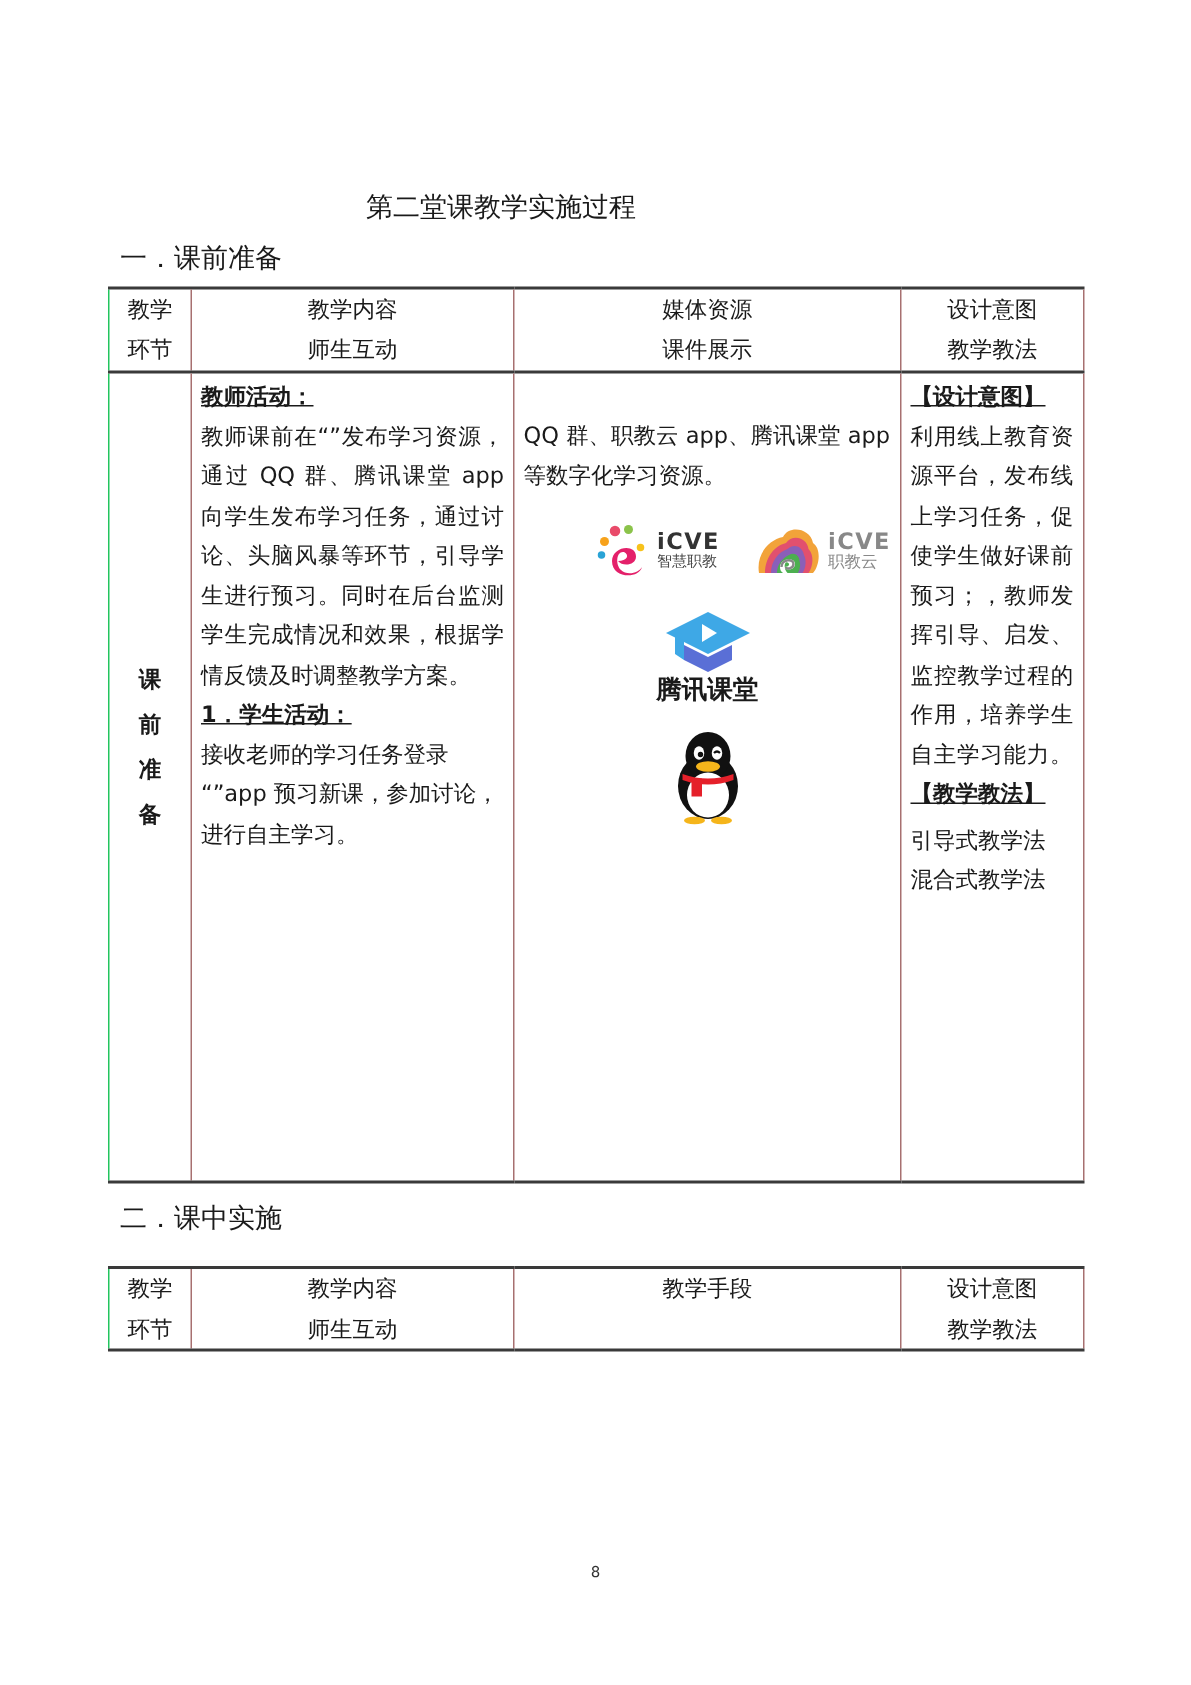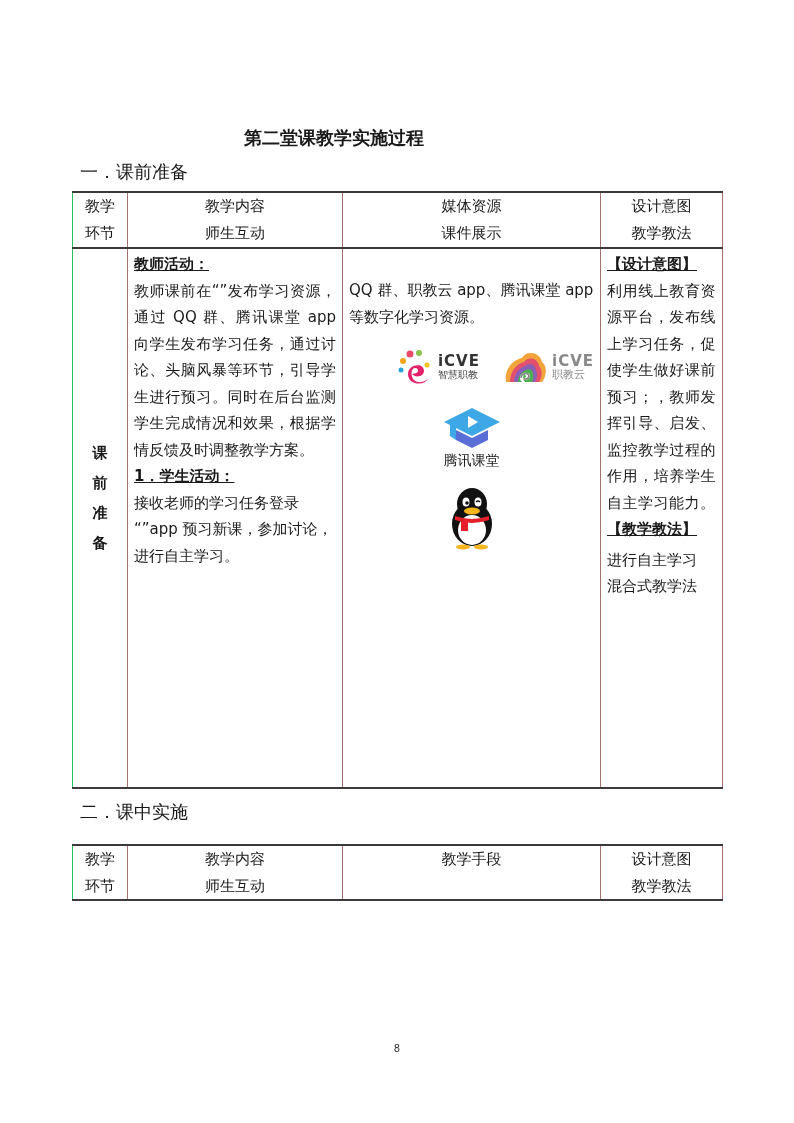--- a/index.html
+++ b/index.html
@@ -1,36 +1,36 @@
 <!DOCTYPE html>
 <html><head>
   <meta charset="utf-8">
   <style>
     html, body { margin:0; padding:0; background:#fff; }
     body { width:794px; height:1123px; position:relative; font-family:"DejaVu Sans","Liberation Sans",sans-serif; color:#1a1a1a; overflow:hidden; }
-    .title { position:absolute; top:126px; left:0; width:668px; text-align:center; font-size:18px; font-weight:bold; }
+    .title { position:absolute; top:126px; left:0; width:668px; text-align:center; font-size:18px; font-weight:normal; }
     .section { position:absolute; left:80px; font-size:18px; font-weight:normal; }
     table { position:absolute; left:72px; border-collapse:collapse; table-layout:fixed; }
     td { vertical-align:top; padding:0; font-size:15px; line-height:26.5px; }
     td.vl { border-left:1px solid #22c55e; }
     td.vr { border-right:1px solid #a77070; }
     tr.top td { border-top:2px solid #3a3a3a; }
     tr.bot td { border-bottom:2px solid #3a3a3a; }
     tr.mid td { border-top:2px solid #3a3a3a; }
     .c { text-align:center; }
     .pad { padding:0 6px 0 6px; }
     .bold { font-weight:bold;text-decoration:underline; }
     .stage { text-align:center; font-weight:bold; font-size:15px; line-height:30px; }
     .logos { display:flex; justify-content:flex-end; align-items:center; gap:22px; margin-top:18px; }
     .logo { display:flex; align-items:center; }
     .icve-text { display:flex; flex-direction:column; line-height:13px; margin-left:4px; }
     .icve-text .big { font-weight:bold; font-size:15px; color:#333; letter-spacing:1px; }
     .icve-text .small { font-size:10px; color:#444; }
     .tencent { display:flex; flex-direction:column; align-items:center; margin-top:18px; }
-    .tencent span { font-size:14px; line-height:16px; margin-top:2px; }
+    .tencent span { font-size:17px; line-height:16px; margin-top:2px;font-weight:bold; }
     .qq { display:flex; justify-content:center; margin-top:18px; }
     .page-num { position:absolute; top:1043px; left:0; width:794px; text-align:center; font-size:10px; color:#333; }
   </style>
 </head>
 <body>
 
 <div class="title">第二堂课教学实施过程</div>
 
 <div class="section" style="top:160px;">一．课前准备</div>
 
@@ -130,21 +130,21 @@
           <rect x="14" y="33" width="7" height="12" fill="#e5202a"></rect>
           <ellipse cx="16" cy="61" rx="7" ry="2.5" fill="#f5b51b"></ellipse>
           <ellipse cx="34" cy="61" rx="7" ry="2.5" fill="#f5b51b"></ellipse>
         </svg>
       </div>
     </td>
     <td class="vr" style="padding:2px 6px 0 6px;">
       <div class="bold">【设计意图】</div>
       <div style="text-align:justify; letter-spacing:0.5px;">利用线上教育资源平台，发布线上学习任务，促使学生做好课前预习；，教师发挥引导、启发、监控教学过程的作用，培养学生自主学习能力。</div>
       <div class="bold" style="margin-bottom:4px;">【教学教法】</div>
-      <div>进行自主学习</div>
+      <div>引导式教学法</div>
       <div>混合式教学法</div>
     </td>
   </tr>
 </tbody>
   </table>
 
 <div class="section" style="top:800px;">二．课中实施</div>
 
 <table style="top:844px; width:650px;">
   <colgroup>

